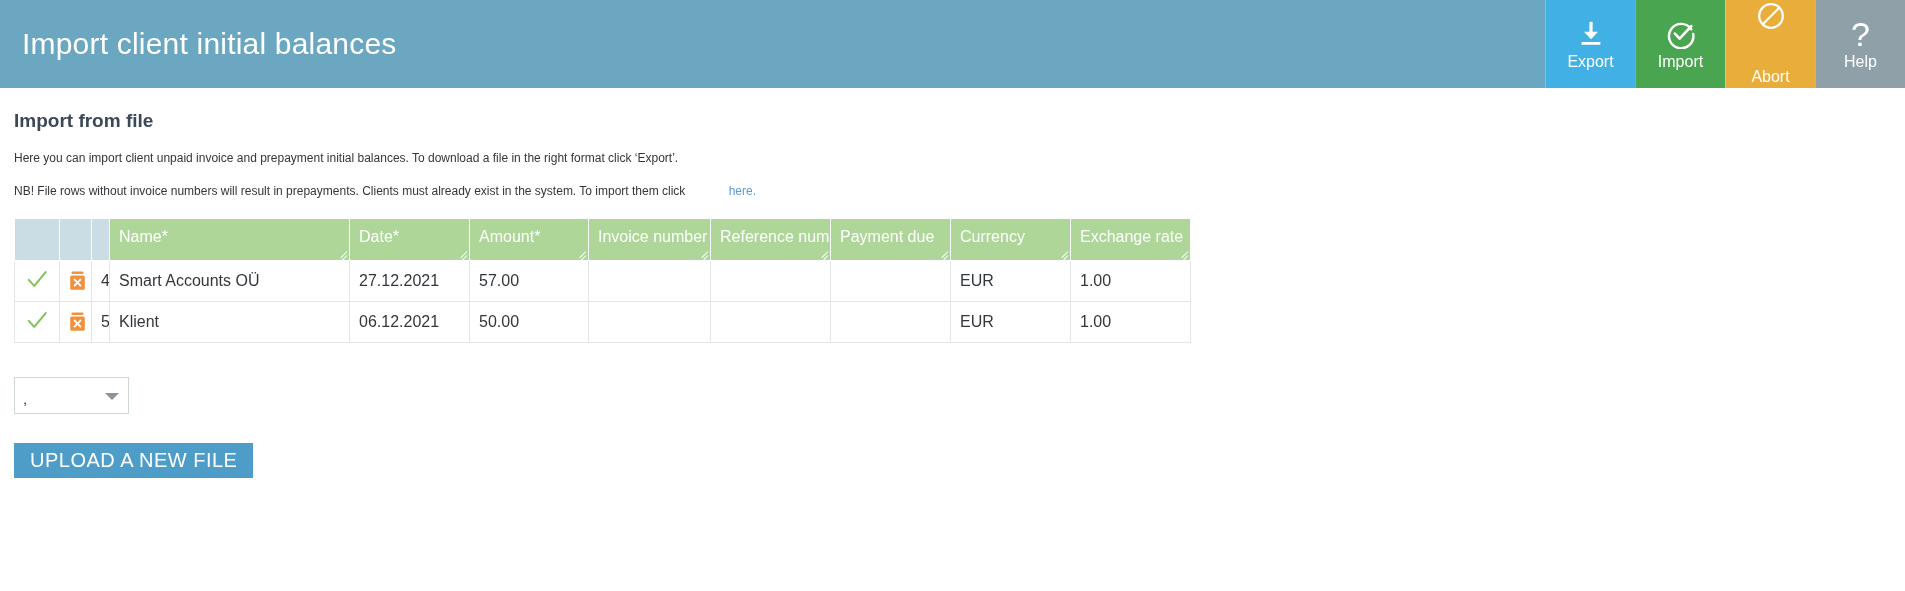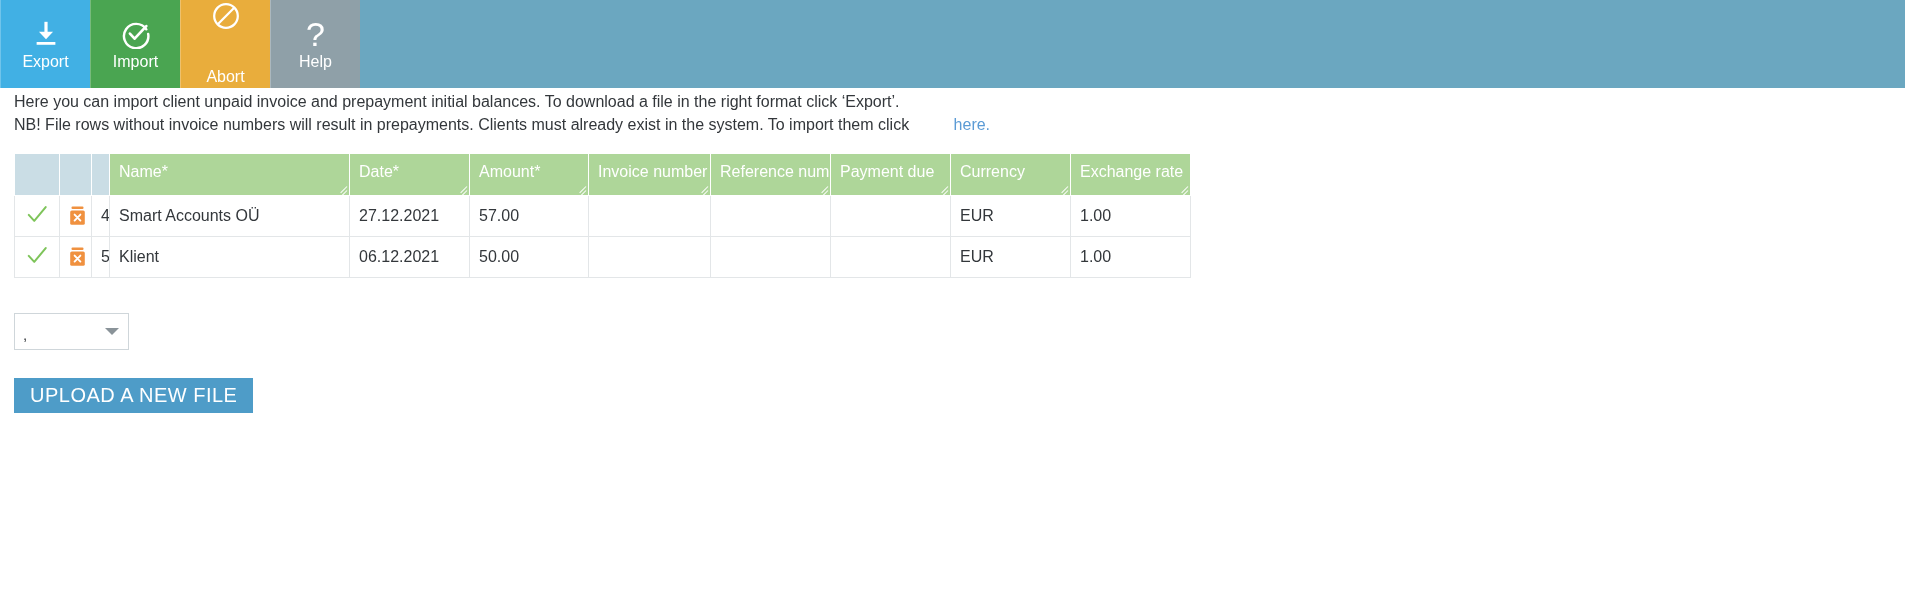--- a/index.html
+++ b/index.html
@@ -65,23 +65,23 @@
 
   
   .content { padding: 0 14px; }
   .section-title {
     font-size: 19px;
     font-weight: bold;
     color: #3c4858;
     margin: 22px 0 0 0;
   }
   .para {
-    font-size: 16px;
+    font-size: 12px;
     color: #33373b;
-    margin-top: 4px;
+    margin-top: 19px;
     line-height: 1.2;
   }
   .para a { color: #5b9bd5; text-decoration: none; padding-left: 40px; }
 
   
   .grid-wrap { margin-top: 19px; }
   table.grid {
     border-collapse: collapse;
     table-layout: fixed;
     width: 1156px;
@@ -203,20 +203,21 @@
     letter-spacing: .5px;
     border: none;
     cursor: pointer;
     font-family: "Liberation Sans", sans-serif;
   }
 </style>
 </head>
 <body>
 
 <div class="topbar">
+  <div class="topbar-title">Import client initial balances</div>
 
   <div class="topbar-actions">
 
     <div class="action-btn act-export">
       <span class="glyph">
         <svg width="30" height="30" viewBox="0 0 32 32" aria-hidden="true">
           <path d="M16 3 L16 17" stroke="#fff" stroke-width="3.4" fill="none" stroke-linecap="butt"></path>
           <path d="M8.5 13.5 L16 21.5 L23.5 13.5 Z" fill="#fff"></path>
           <path d="M6 26 L26 26" stroke="#fff" stroke-width="3" stroke-linecap="butt"></path>
         </svg>
@@ -249,20 +250,21 @@
         <span class="help-q">?</span>
       </span>
       <span class="lbl">Help</span>
     </div>
 
   </div>
 </div>
 
 <div class="content">
 
+  <div class="section-title">Import from file</div>
 
   <div class="para">
     <span>Here you can import client unpaid invoice and prepayment initial balances. To download a file in the right format click ‘Export’.</span>
   </div>
 
   <div class="para">
     <span>NB! File rows without invoice numbers will result in prepayments. Clients must already exist in the system. To import them click </span><a href="#">here.</a>
   </div>
 
   <div class="grid-wrap">

